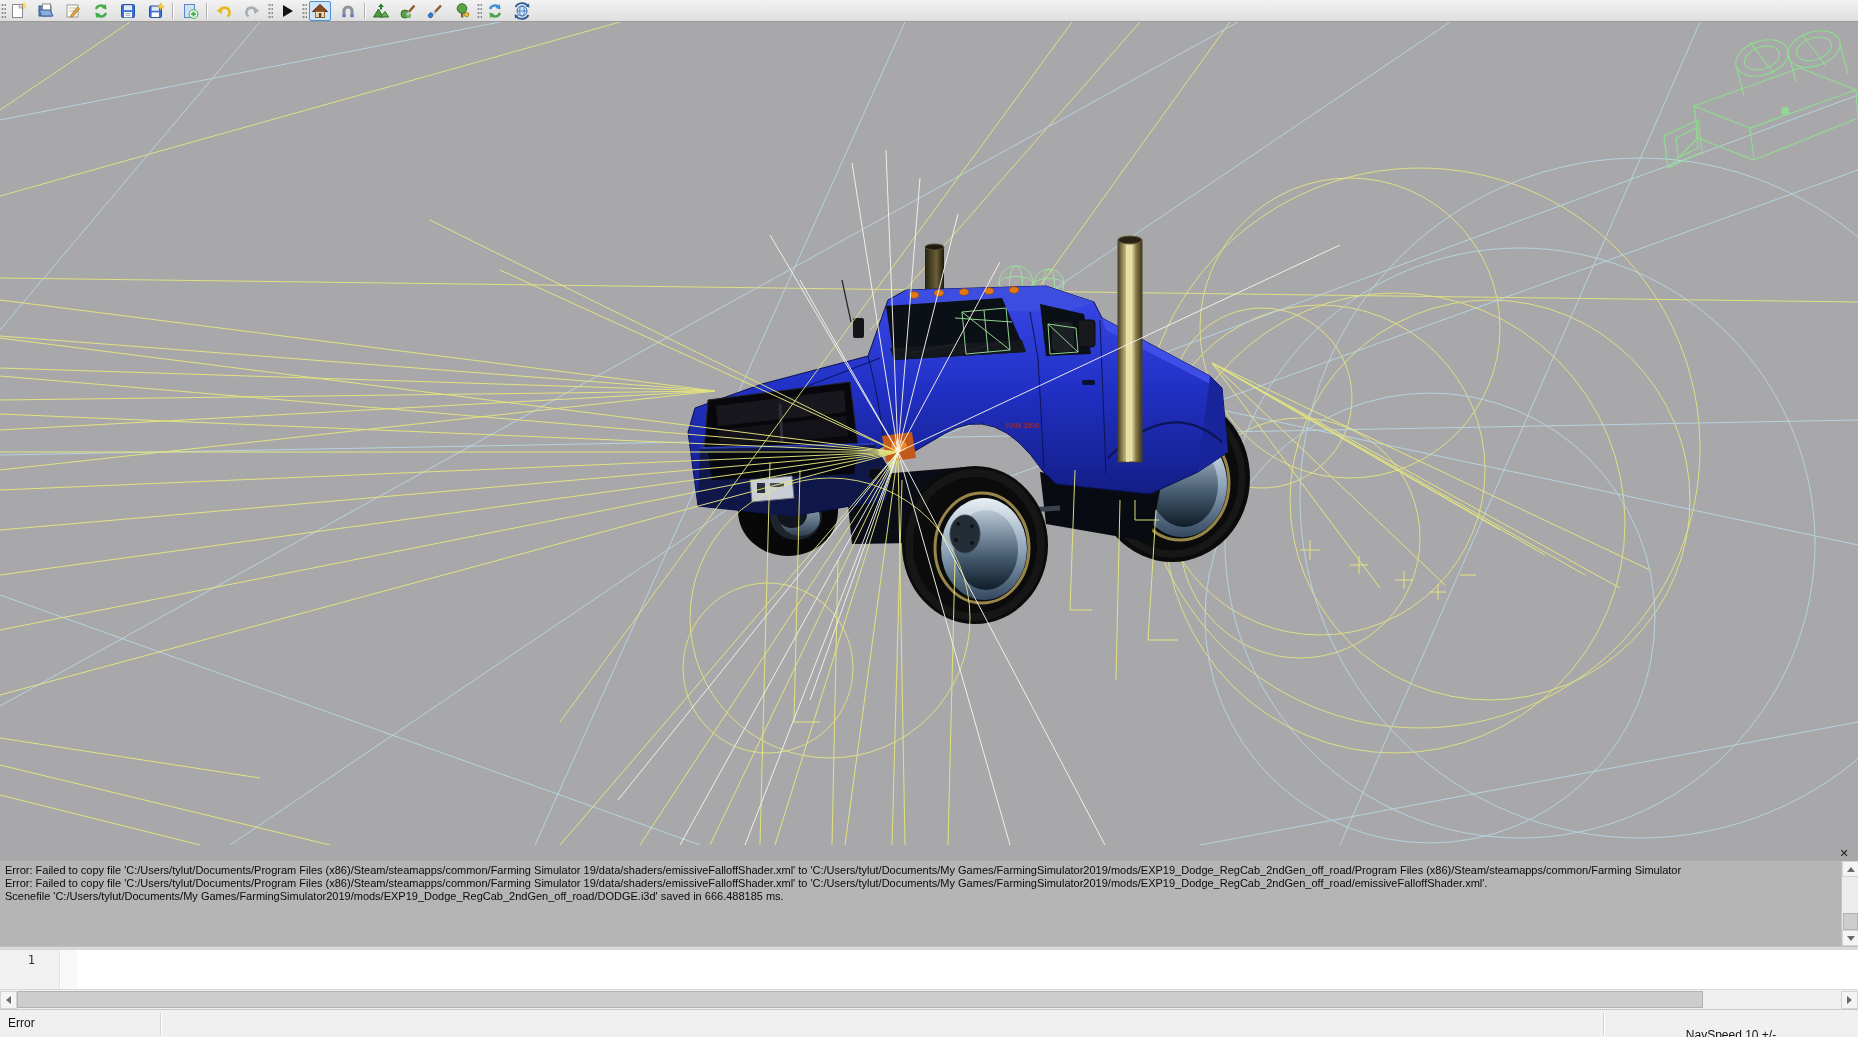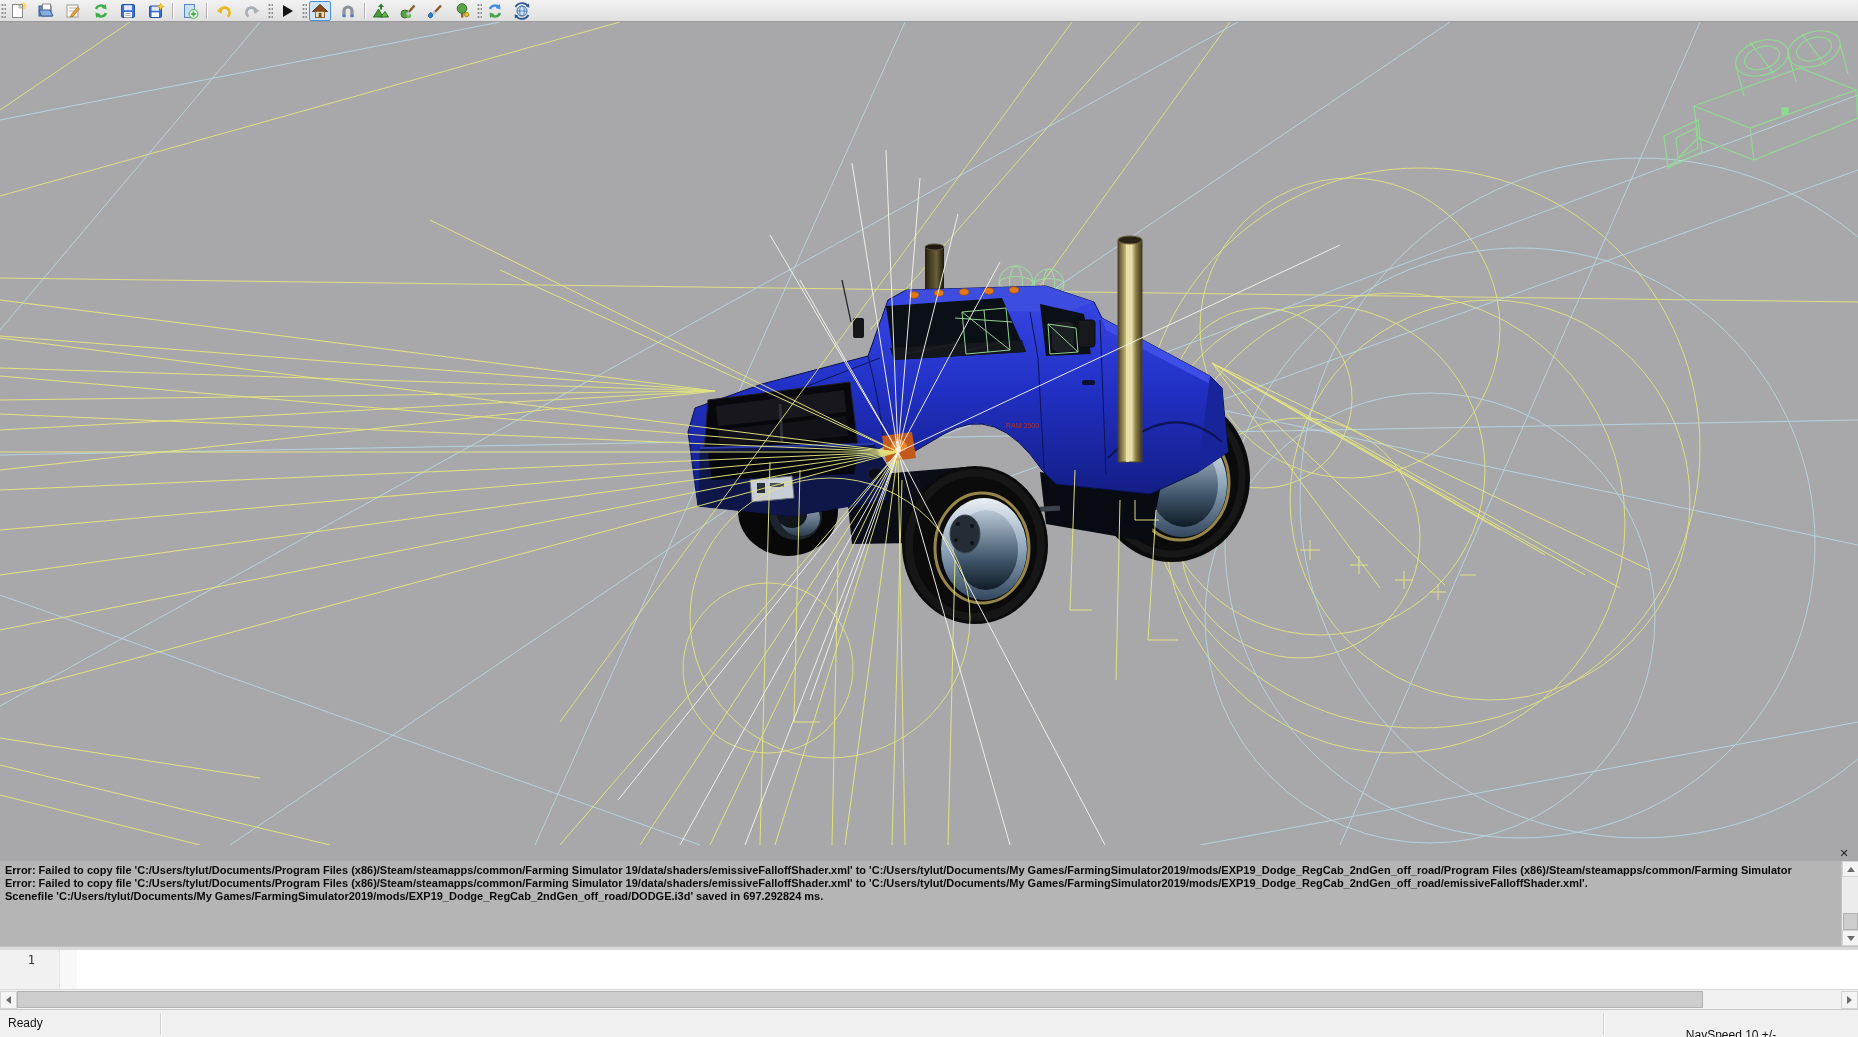--- a/index.html
+++ b/index.html
@@ -20,21 +20,21 @@
   #viewport{position:absolute;left:0;top:22px;width:1858px;height:823px;background:#a8a8aa;overflow:hidden;}
   #camLabel{position:absolute;left:20px;top:798px;color:#dedede;font-size:12px;
     text-shadow:0 1px 1px rgba(90,90,90,.6);margin-top:34px;}
   
   #consoleHeader{position:absolute;left:0;top:845px;width:1858px;height:16px;background:#d8d8d8;
     border-top:1px solid #8f8f8f;font-size:11px;color:#1a1a1a;line-height:15px;padding-left:5px;}
   #consoleClose{position:absolute;right:6px;top:846px;width:16px;height:14px;font-size:11px;
     line-height:14px;text-align:center;color:#222;}
   #consoleOut{position:absolute;left:0;top:861px;width:1841px;height:85px;background:#b5b5b6;
     font-size:11px;color:#0a0a0a;padding:3px 0 0 5px;overflow:hidden;}
-  .console-line{white-space:nowrap;line-height:13px;height:13px;font-weight:bold;}
+  .console-line{white-space:nowrap;line-height:13px;height:13px;}
   
   #vscroll{position:absolute;left:1841px;top:861px;width:17px;height:85px;background:#ececec;border-left:1px solid #c2c2c2;}
   .sbtn{position:absolute;left:0;width:17px;height:16px;background:#f4f4f4;border:1px solid #d4d4d4;
     display:flex;align-items:center;justify-content:center;}
   .arrow{width:0;height:0;border:4px solid transparent;}
   .arrow.up{border-bottom:5px solid #6a6a6a;margin-top:-4px;}
   .arrow.down{border-top:5px solid #6a6a6a;margin-bottom:-4px;}
   .arrow.left{border-right:5px solid #6a6a6a;margin-left:-4px;}
   .arrow.right{border-left:5px solid #6a6a6a;margin-right:-4px;}
   #vthumb{position:absolute;left:1px;top:52px;width:15px;height:17px;background:#cdcdcd;border:1px solid #b2b2b2;}
@@ -426,21 +426,21 @@
       </g>
     </svg>
     <div id="camLabel">outdoorcamera</div>
   </div>
 
   <div id="consoleClose">✕</div>
 
   <div id="consoleOut">
     <div class="console-line">Error: Failed to copy file 'C:/Users/tylut/Documents/Program Files (x86)/Steam/steamapps/common/Farming Simulator 19/data/shaders/emissiveFalloffShader.xml' to 'C:/Users/tylut/Documents/My Games/FarmingSimulator2019/mods/EXP19_Dodge_RegCab_2ndGen_off_road/Program Files (x86)/Steam/steamapps/common/Farming Simulator</div>
     <div class="console-line">Error: Failed to copy file 'C:/Users/tylut/Documents/Program Files (x86)/Steam/steamapps/common/Farming Simulator 19/data/shaders/emissiveFalloffShader.xml' to 'C:/Users/tylut/Documents/My Games/FarmingSimulator2019/mods/EXP19_Dodge_RegCab_2ndGen_off_road/emissiveFalloffShader.xml'.</div>
-    <div class="console-line">Scenefile 'C:/Users/tylut/Documents/My Games/FarmingSimulator2019/mods/EXP19_Dodge_RegCab_2ndGen_off_road/DODGE.i3d' saved in 697.292824 ms.</div>
+    <div class="console-line">Scenefile 'C:/Users/tylut/Documents/My Games/FarmingSimulator2019/mods/EXP19_Dodge_RegCab_2ndGen_off_road/DODGE.i3d' saved in 666.488185 ms.</div>
   </div>
 
   <div id="vscroll">
     <div class="sbtn" style="top:0">
         <div class="arrow up"></div>
       </div>
     <div id="vthumb"></div>
     <div class="sbtn" style="top:69px">
         <div class="arrow down"></div>
       </div>
@@ -457,19 +457,19 @@
     <div class="sbtn" id="hleft">
         <div class="arrow left"></div>
       </div>
     <div id="hthumb"></div>
     <div class="sbtn" id="hright">
         <div class="arrow right"></div>
       </div>
   </div>
 
   <div id="statusbar">
-    <div id="statusLeft">Ready</div>
+    <div id="statusLeft">Error</div>
     <div class="ssep" style="left:160px"></div>
     <div class="ssep" style="left:1603px"></div>
     <div id="statusRight">NavSpeed 10 +/-</div>
   </div>
 
 </div>
 
 </body></html>

